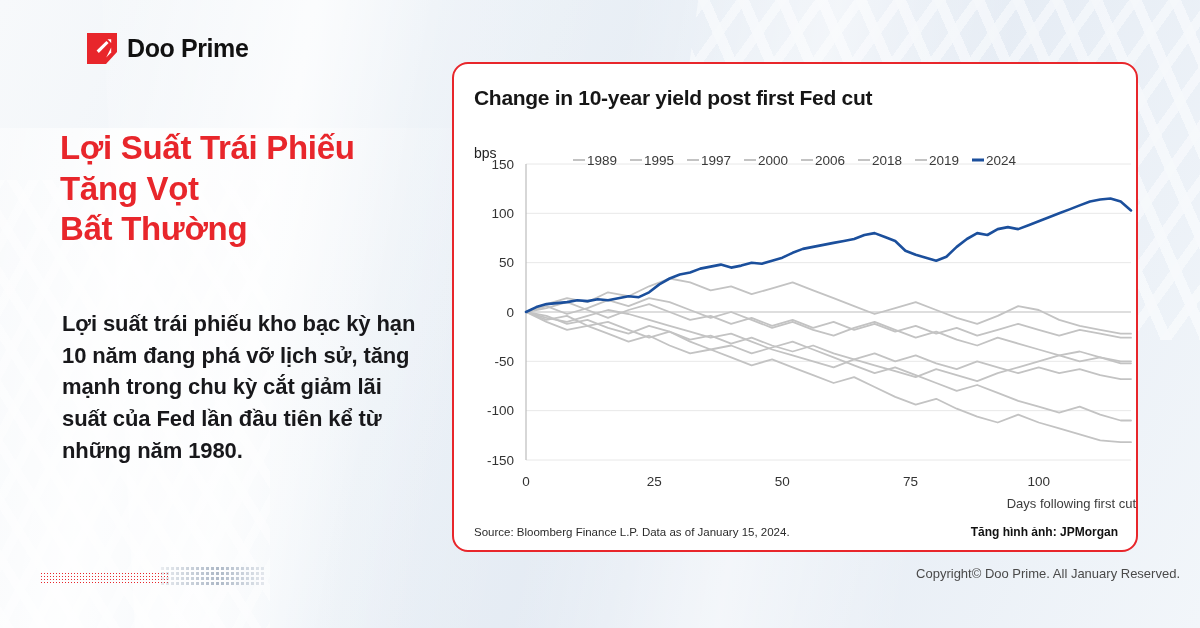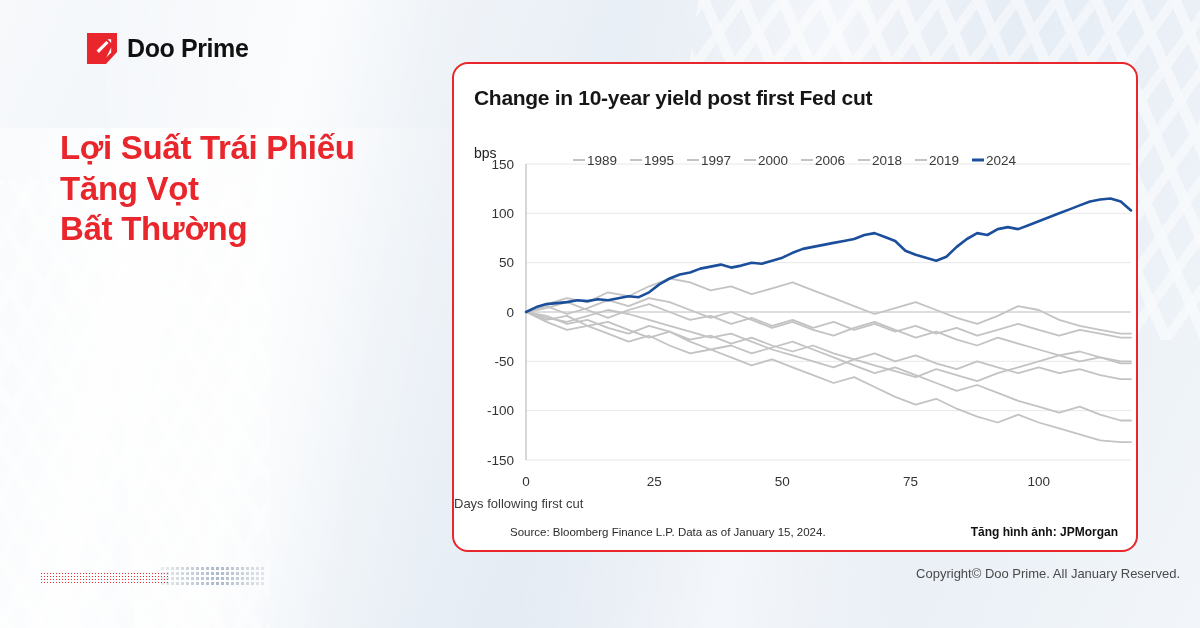--- a/index.html
+++ b/index.html
@@ -104,26 +104,26 @@
   #chart-title {
     position:absolute; left:20px; top:22px;
     font-size:21px; font-weight:bold; color:#161616; letter-spacing:-0.3px;
   }
   #chart-subtitle {
     position:absolute; left:20px; top:57px;
     font-size:14px; color:#222;margin-top:24px;
   }
   #plot-wrap { position:absolute; left:9px; top:86px; width:686px; height:360px; }
   #axis-caption {
-    position:absolute; left:0; right:0; top:432px; text-align:left;
+    position:absolute; left:0; right:0; top:432px; text-align:right;
     font-size:13px; color:#3c3c3c;
   }
   #source-line {
     position:absolute; left:20px; bottom:12px;
-    font-size:11.5px; color:#2b2b2b;margin-left:36px;
+    font-size:11.5px; color:#2b2b2b;
   }
   #image-credit {
     position:absolute; right:18px; bottom:11px;
     font-size:12px; font-weight:bold; color:#111;
   }
 
   #copyright {
     position:absolute; right:20px; top:566px; z-index:5;
     font-size:13px; color:#4a4a4a;
   }
@@ -154,20 +154,21 @@
     </span>
     <span class="logo-text">Doo Prime</span>
   </div>
 
   <div id="headline">
     <div>Lợi Suất Trái Phiếu</div>
     <div>Tăng Vọt</div>
     <div>Bất Thường</div>
   </div>
 
+  <div id="body-copy">Lợi suất trái phiếu kho bạc kỳ hạn 10 năm đang phá vỡ lịch sử, tăng mạnh trong chu kỳ cắt giảm lãi suất của Fed lần đầu tiên kể từ những năm 1980.</div>
 
   <div id="deco-bar">
     <div class="deco-red"></div>
     <div class="deco-gray"></div>
   </div>
 </div>
 
 <div id="chart-card">
   <div id="chart-title">Change in 10-year yield post first Fed cut</div>
   <div id="chart-subtitle">bps</div>

